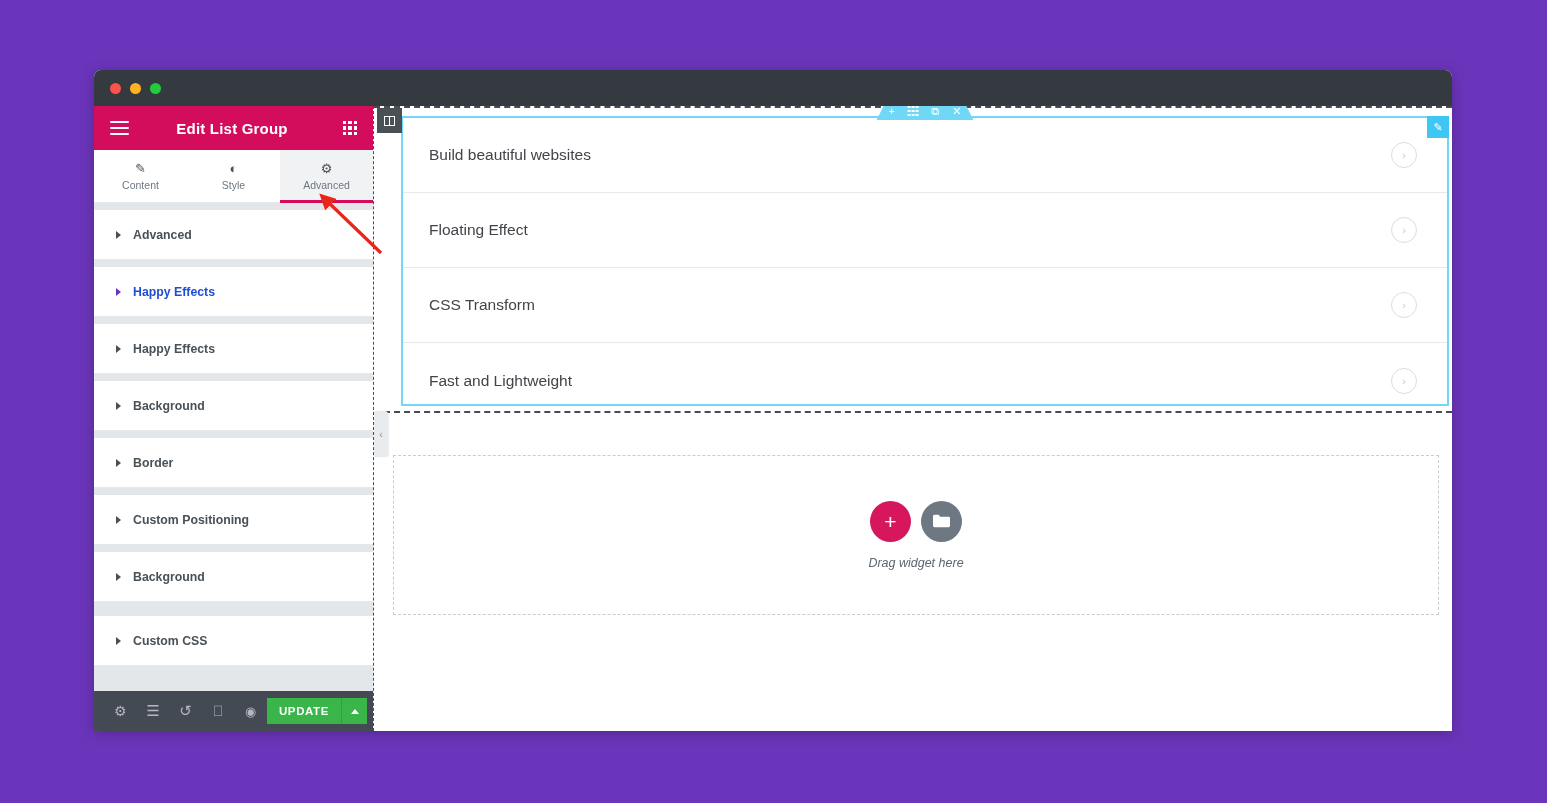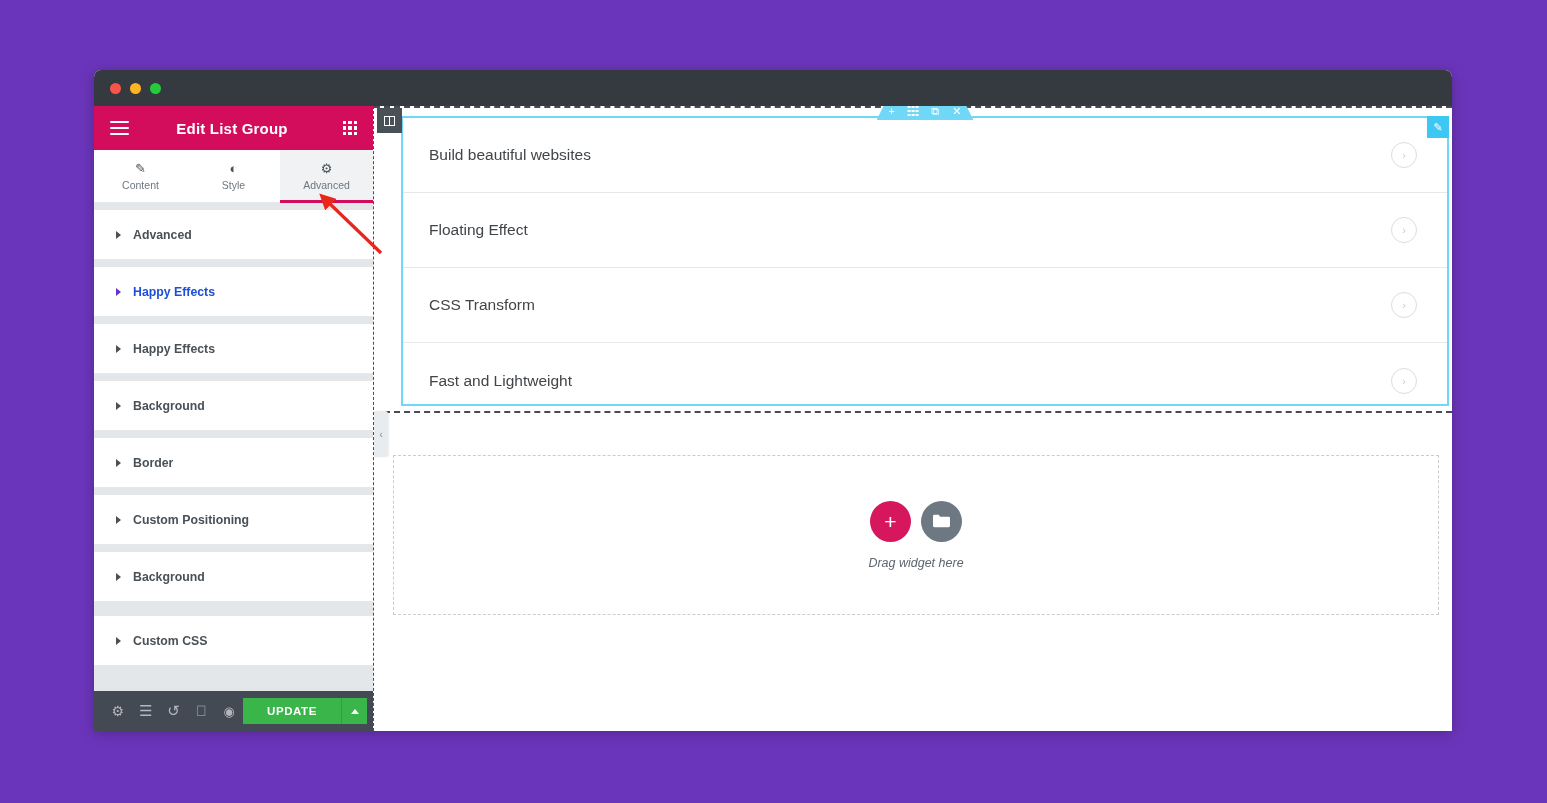--- a/index.html
+++ b/index.html
@@ -119,21 +119,21 @@
   }
   .footer-icon {
     width: 33px; height: 40px;
     display: flex; align-items: center; justify-content: center;
     color: #b3b8bd; font-size: 14px; cursor: pointer;
   }
   #update-group { margin-left: auto; display: flex; height: 26px; }
   #update-button {
     background: #39b54a; color: #fff;
     font-size: 11.5px; font-weight: bold; letter-spacing: .6px;
-    padding: 0 24px; display: flex; align-items: center;
+    padding: 0 12px; display: flex; align-items: center;
     cursor: pointer;
   }
   #update-caret {
     background: #39b54a; width: 26px;
     display: flex; align-items: center; justify-content: center;
     border-left: 1px solid #2ea23d; cursor: pointer;
   }
   #update-caret .caret {
     width: 0; height: 0;
     border-left: 4px solid transparent;

